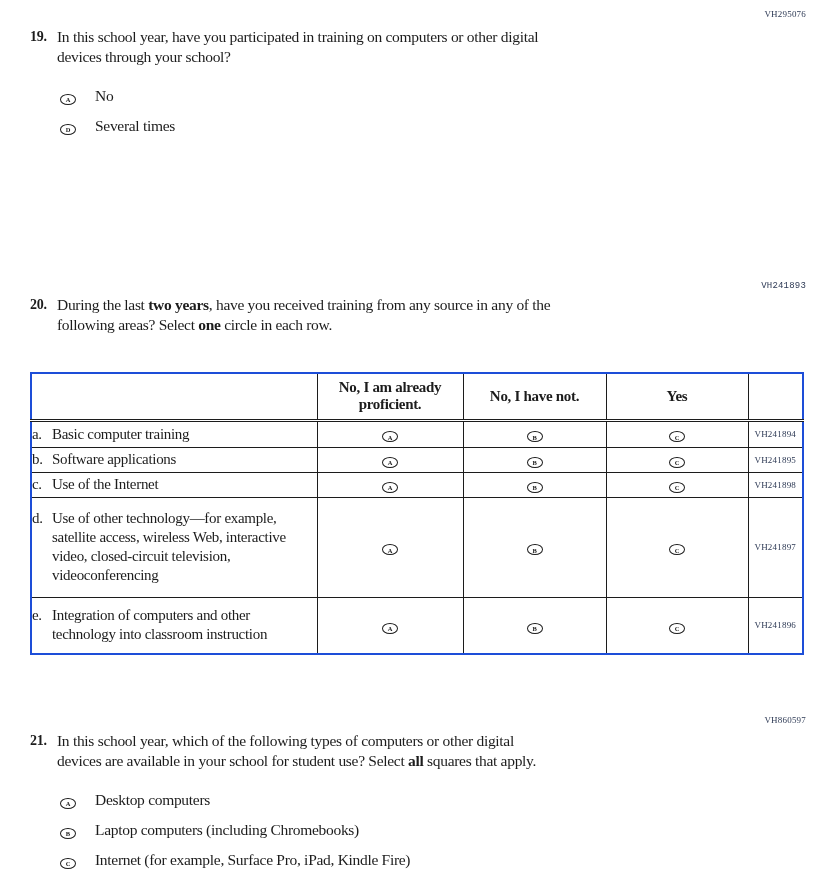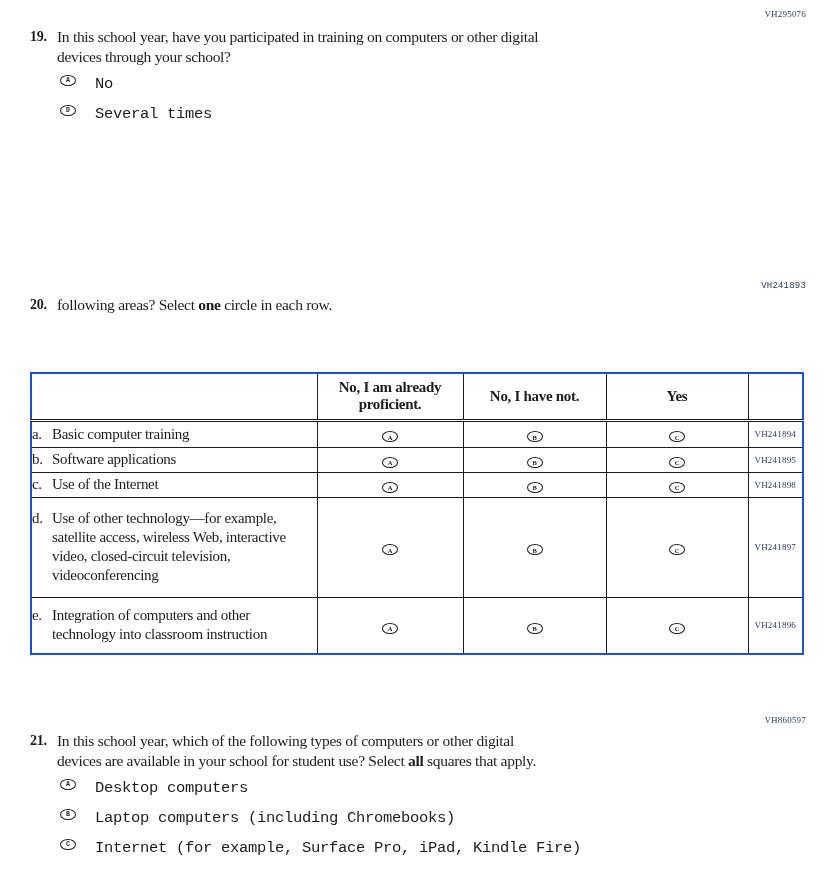--- a/index.html
+++ b/index.html
@@ -23,21 +23,21 @@
   }
   .qnum {
     font-weight:bold; width:27px; flex:0 0 27px;
     font-size:14px; line-height:20px; letter-spacing:-0.3px;
   }
   .qtext {
     font-size:15.5px; line-height:20px; letter-spacing:-0.3px;
   }
   .options { position:absolute; left:60px; }
   .option {
-    display:flex; align-items:flex-start; height:30px; cursor:pointer;font-family:Liberation Mono, monospace;
+    display:flex; align-items:flex-end; height:30px; cursor:pointer;
   }
   .oval {
     display:inline-flex; align-items:center; justify-content:center;
     width:16px; height:11px; flex:0 0 16px;
     border:1px solid #1c1c1c; border-radius:50%;
     background:#fff;
   }
   .oval i {
     font-style:normal; font-size:6.5px; line-height:1; font-weight:bold;
     transform:translateY(0.5px);
@@ -107,20 +107,21 @@
         </span>
       <span class="olabel">Several times</span>
     </div>
   </div>
 
   <div class="code" style="top:281px;font-family:Liberation Mono, monospace;">VH241893</div>
 
   <div class="question" style="top:295px; width:700px;">
     <span class="qnum">20.</span>
     <div class="qtext">
+      <div><span>During the last </span><b>two years</b><span>, have you received training from any source in any of the</span></div>
       <div><span>following areas? Select </span><b>one</b><span> circle in each row.</span></div>
     </div>
   </div>
 
   <table class="grid">
     <colgroup>
       <col style="width:286px">
         <col style="width:146px">
         <col style="width:143px">
         <col style="width:142px">

